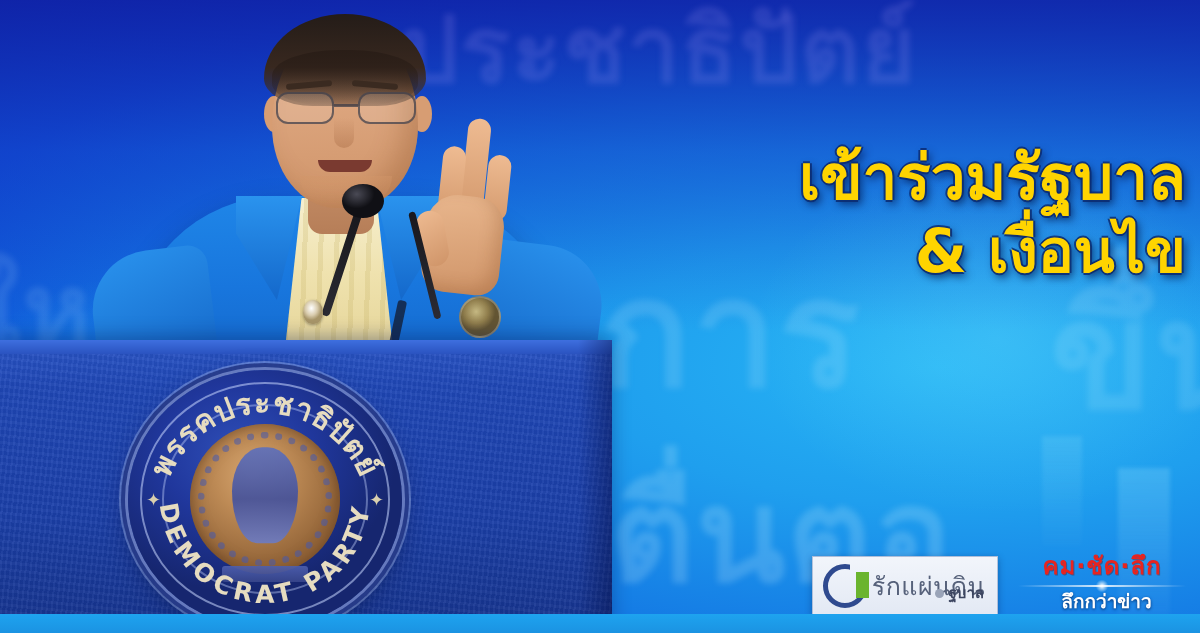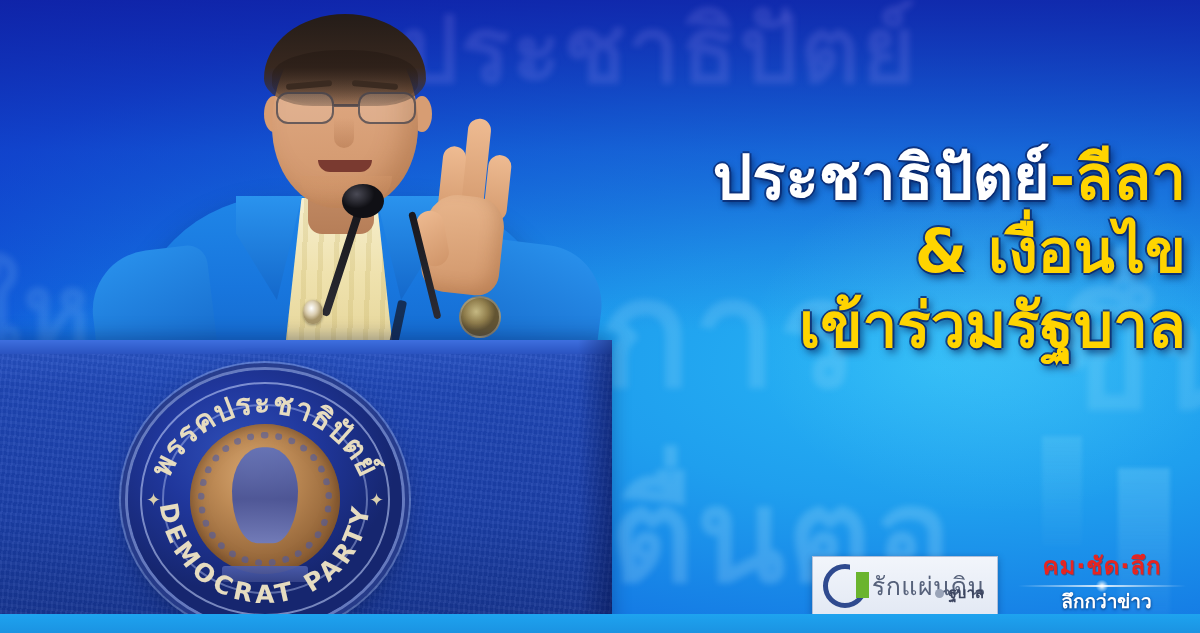--- a/index.html
+++ b/index.html
@@ -470,23 +470,22 @@
     </svg>
     <svg class="arc-text arc-bot" viewBox="0 0 274 258">
       <defs>
           <path id="arcBot" d="M 32 128 A 105 105 0 0 0 242 128"></path>
         </defs>
       <text><textPath href="#arcBot" startOffset="50%" text-anchor="middle">DEMOCRAT PARTY</textPath></text>
     </svg>
   </div>
 
   <div class="headline">
-    <span class="hl-line l1"><span class="hl-white">ประชาธิปัตย์</span><span class="hl-yellow">-ลีลา</span></span>
+    <span class="hl-line l3 hl-yellow">เข้าร่วมรัฐบาล</span>
     <span class="hl-line l2 hl-yellow">&amp; เงื่อนไข</span>
-    <span class="hl-line l3 hl-yellow">เข้าร่วมรัฐบาล</span>
   </div>
 
   <div class="logo-row">
 
     <div class="logo-rpd">
       <div class="rpd-mark">
         <div class="rpd-c"></div>
         <div class="rpd-green"></div>
       </div>
       <div class="rpd-txt">

